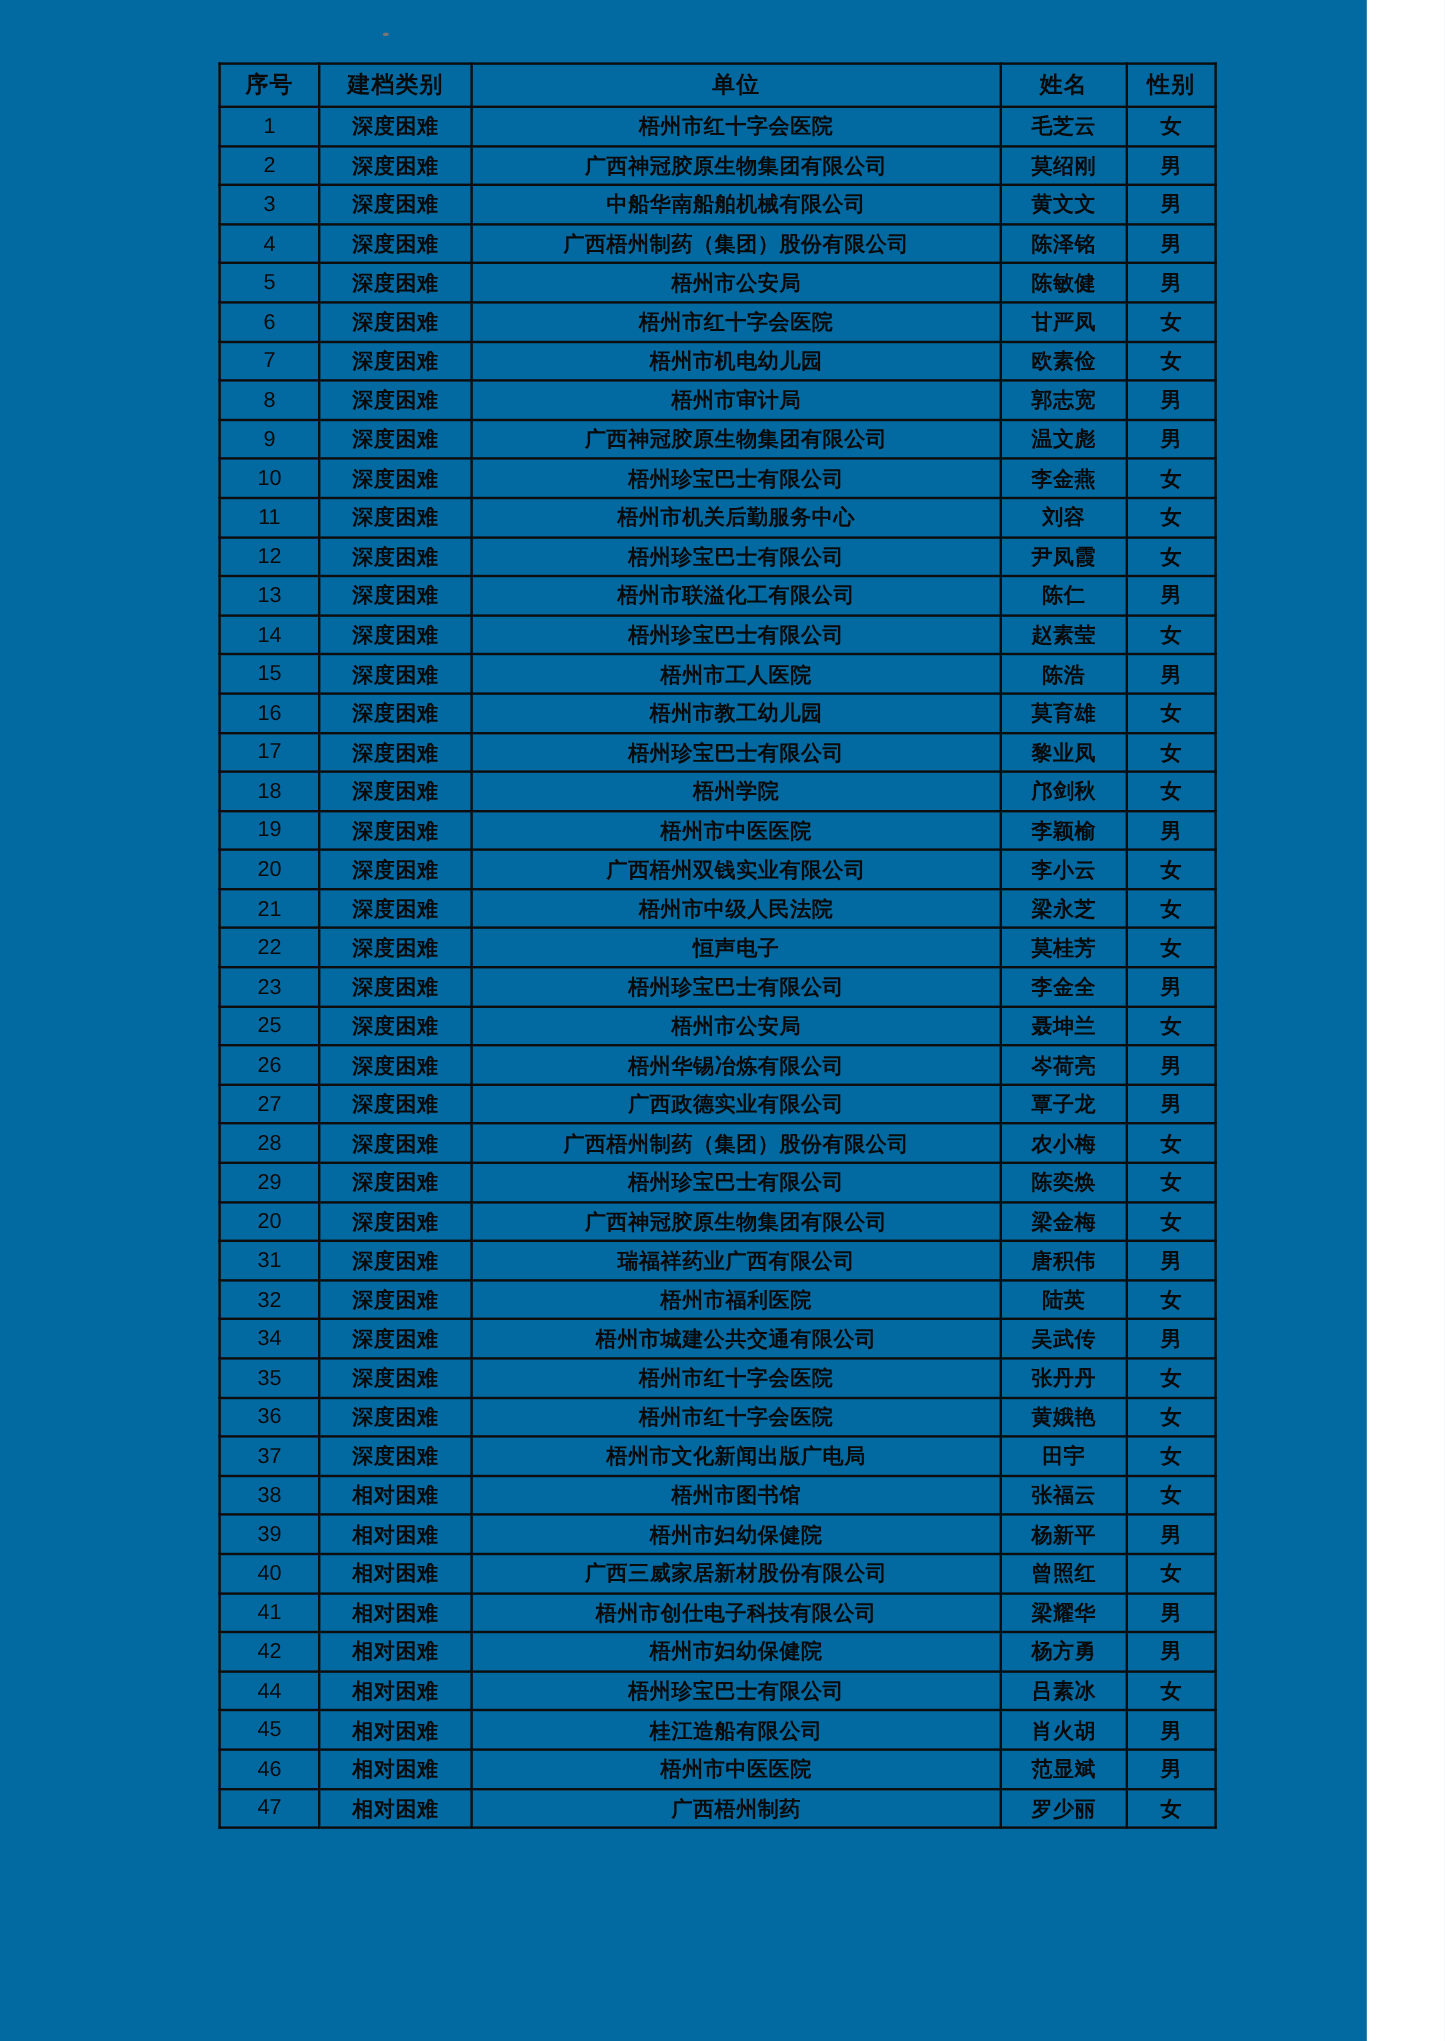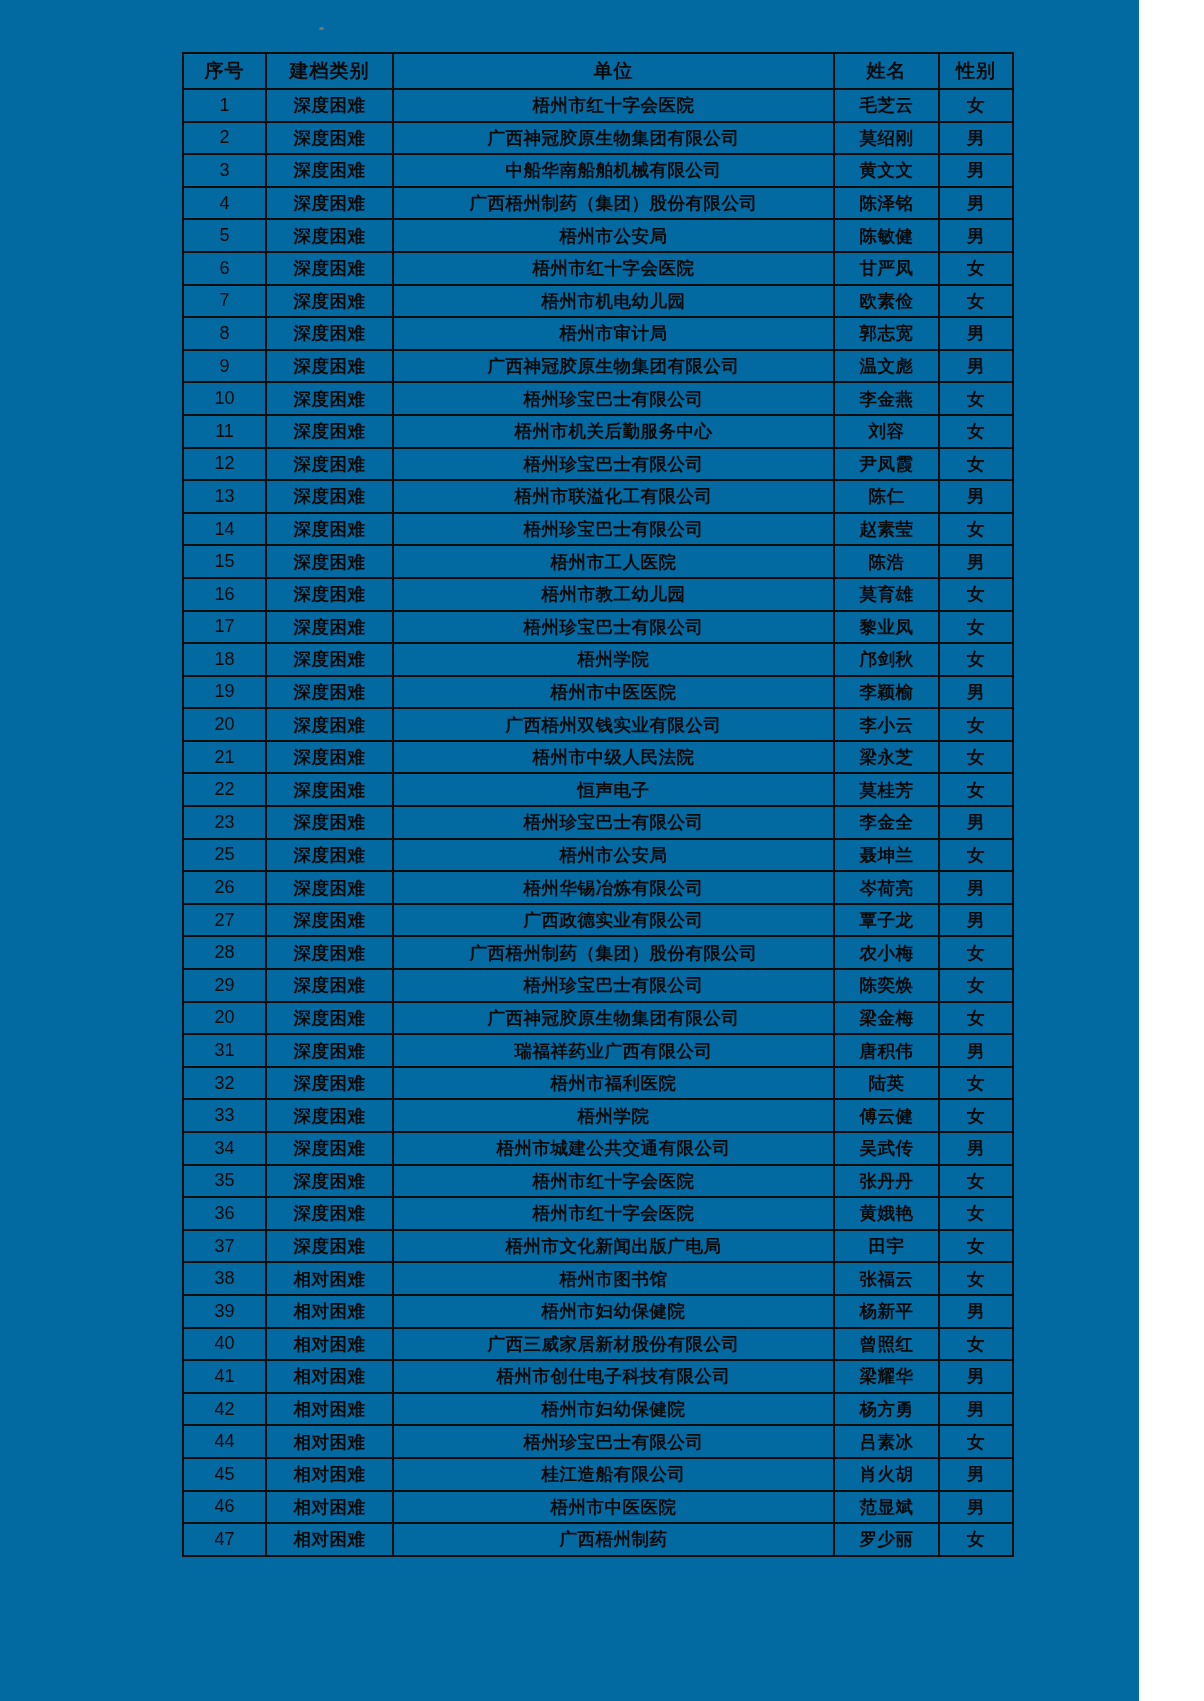--- a/index.html
+++ b/index.html
@@ -321,27 +321,20 @@
     </tr>
 
     <tr>
       <td class="col-no">32</td>
       <td class="col-cat">深度困难</td>
       <td class="col-unit">梧州市福利医院</td>
       <td class="col-name">陆英</td>
       <td class="col-gender">女</td>
     </tr>
 
-    <tr>
-      <td class="col-no">33</td>
-      <td class="col-cat">深度困难</td>
-      <td class="col-unit">梧州学院</td>
-      <td class="col-name">傅云健</td>
-      <td class="col-gender">女</td>
-    </tr>
 
     <tr>
       <td class="col-no">34</td>
       <td class="col-cat">深度困难</td>
       <td class="col-unit">梧州市城建公共交通有限公司</td>
       <td class="col-name">吴武传</td>
       <td class="col-gender">男</td>
     </tr>
 
     <tr>

